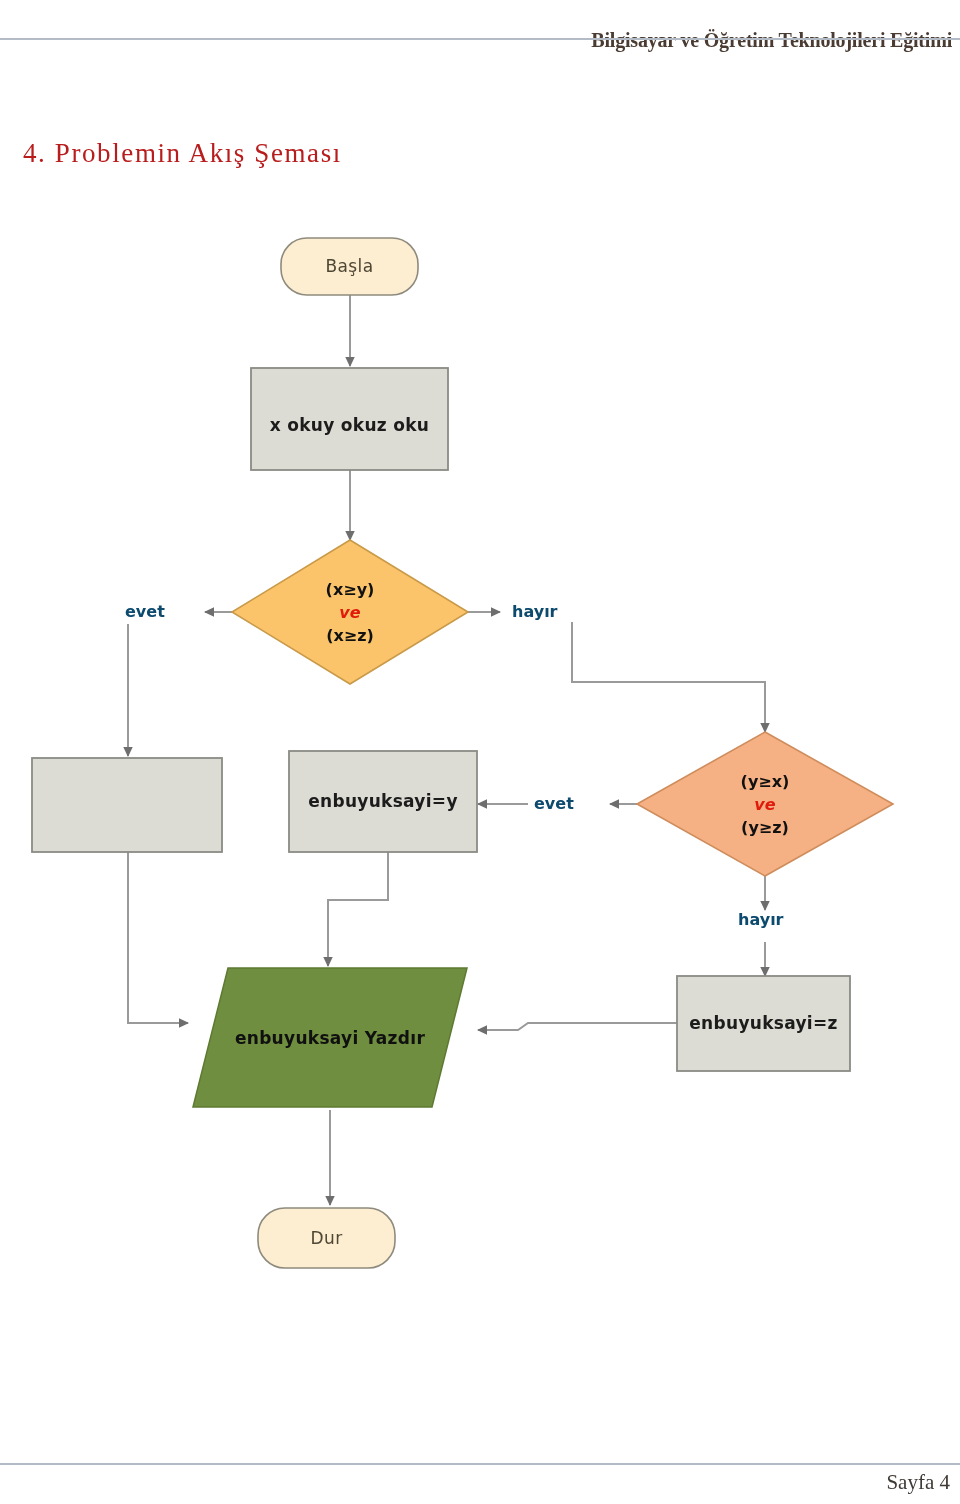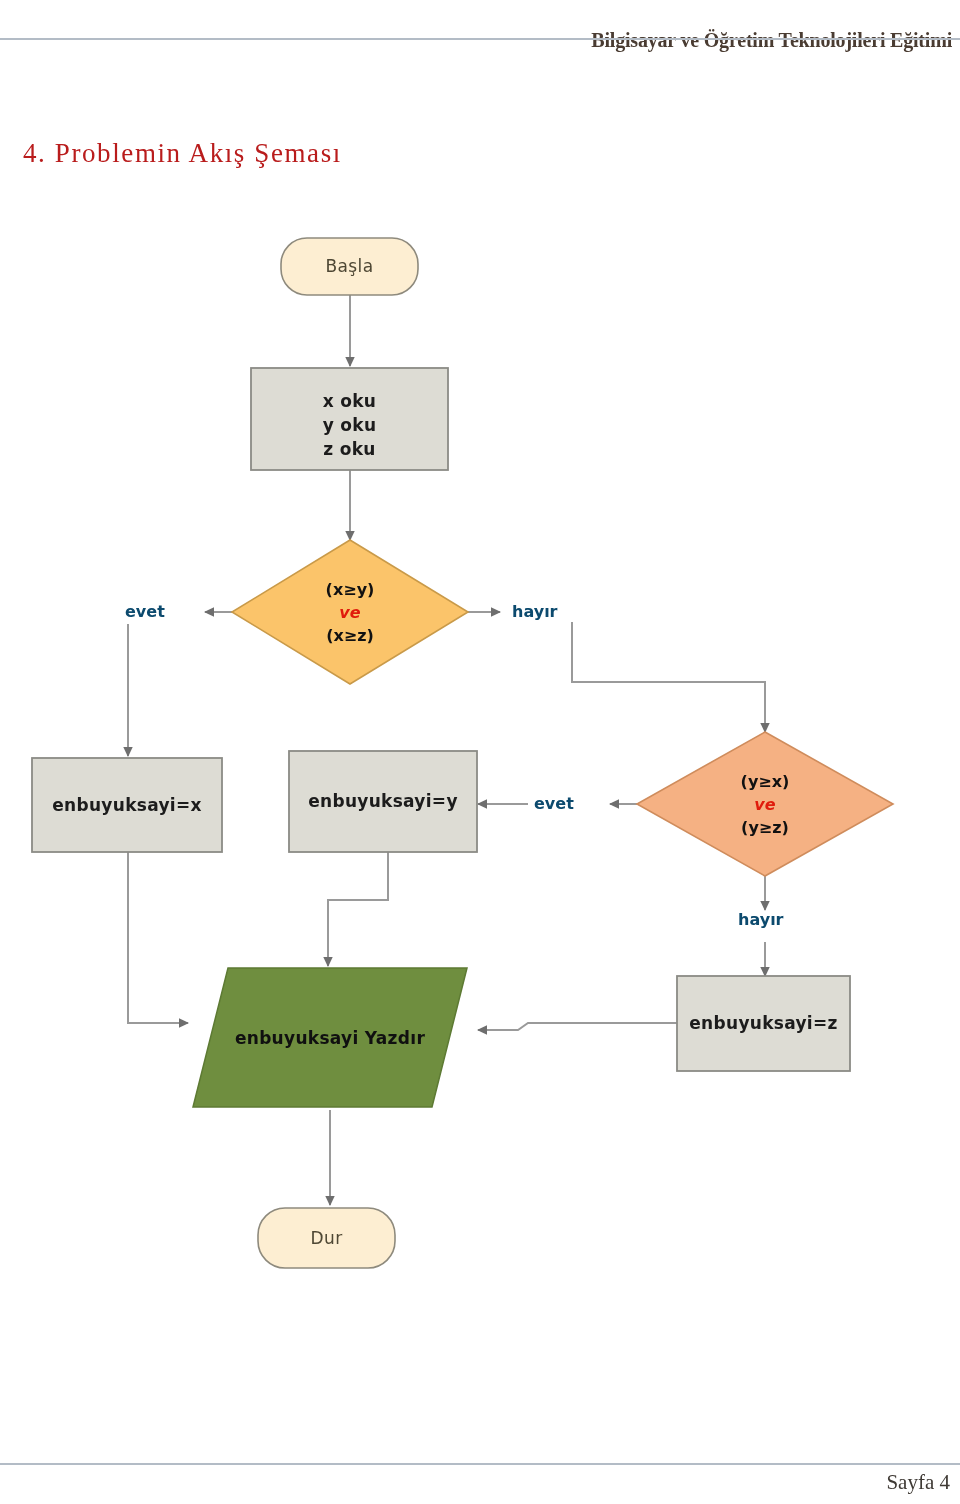--- a/index.html
+++ b/index.html
@@ -197,33 +197,32 @@
 
     <rect x="677" y="756" width="173" height="95" fill="#dddcd4" stroke="#8b8b85" stroke-width="1.8"></rect>
 
     <polygon points="228,748 467,748 432,887 193,887" fill="#6f8e3f" stroke="#5d7a33" stroke-width="1.5"></polygon>
 
     <rect x="258" y="988" width="137" height="60" rx="27" ry="27" fill="#fdeed2" stroke="#8e8a7d" stroke-width="1.6"></rect>
   </svg>
 
   <div class="node-label t-term" style="left:281px; top:18px; width:137px; height:56px;">Başla</div>
 
-  <div class="node-label t-proc" style="left:251px; top:148px; width:197px; height:114px; flex-direction:column;">
+  <div class="node-label t-proc" style="left:251px; top:148px; width:197px; height:114px; flex-direction:row;">
     <span>x oku</span>
     <span>y oku</span>
     <span>z oku</span>
   </div>
 
   <div class="node-label t-dec" style="left:260px; top:345px; width:180px; height:95px; flex-direction:column;">
     <span>(x≥y)</span>
     <span class="ve">ve</span>
     <span>(x≥z)</span>
   </div>
 
-  <div class="node-label t-proc" style="left:32px; top:538px; width:190px; height:94px;">enbuyuksayi=x</div>
 
   <div class="node-label t-proc" style="left:289px; top:531px; width:188px; height:101px;">enbuyuksayi=y</div>
 
   <div class="node-label t-dec" style="left:675px; top:537px; width:180px; height:95px; flex-direction:column;">
     <span>(y≥x)</span>
     <span class="ve">ve</span>
     <span>(y≥z)</span>
   </div>
 
   <div class="node-label t-io" style="left:200px; top:748px; width:260px; height:139px;">enbuyuksayi Yazdır</div>

